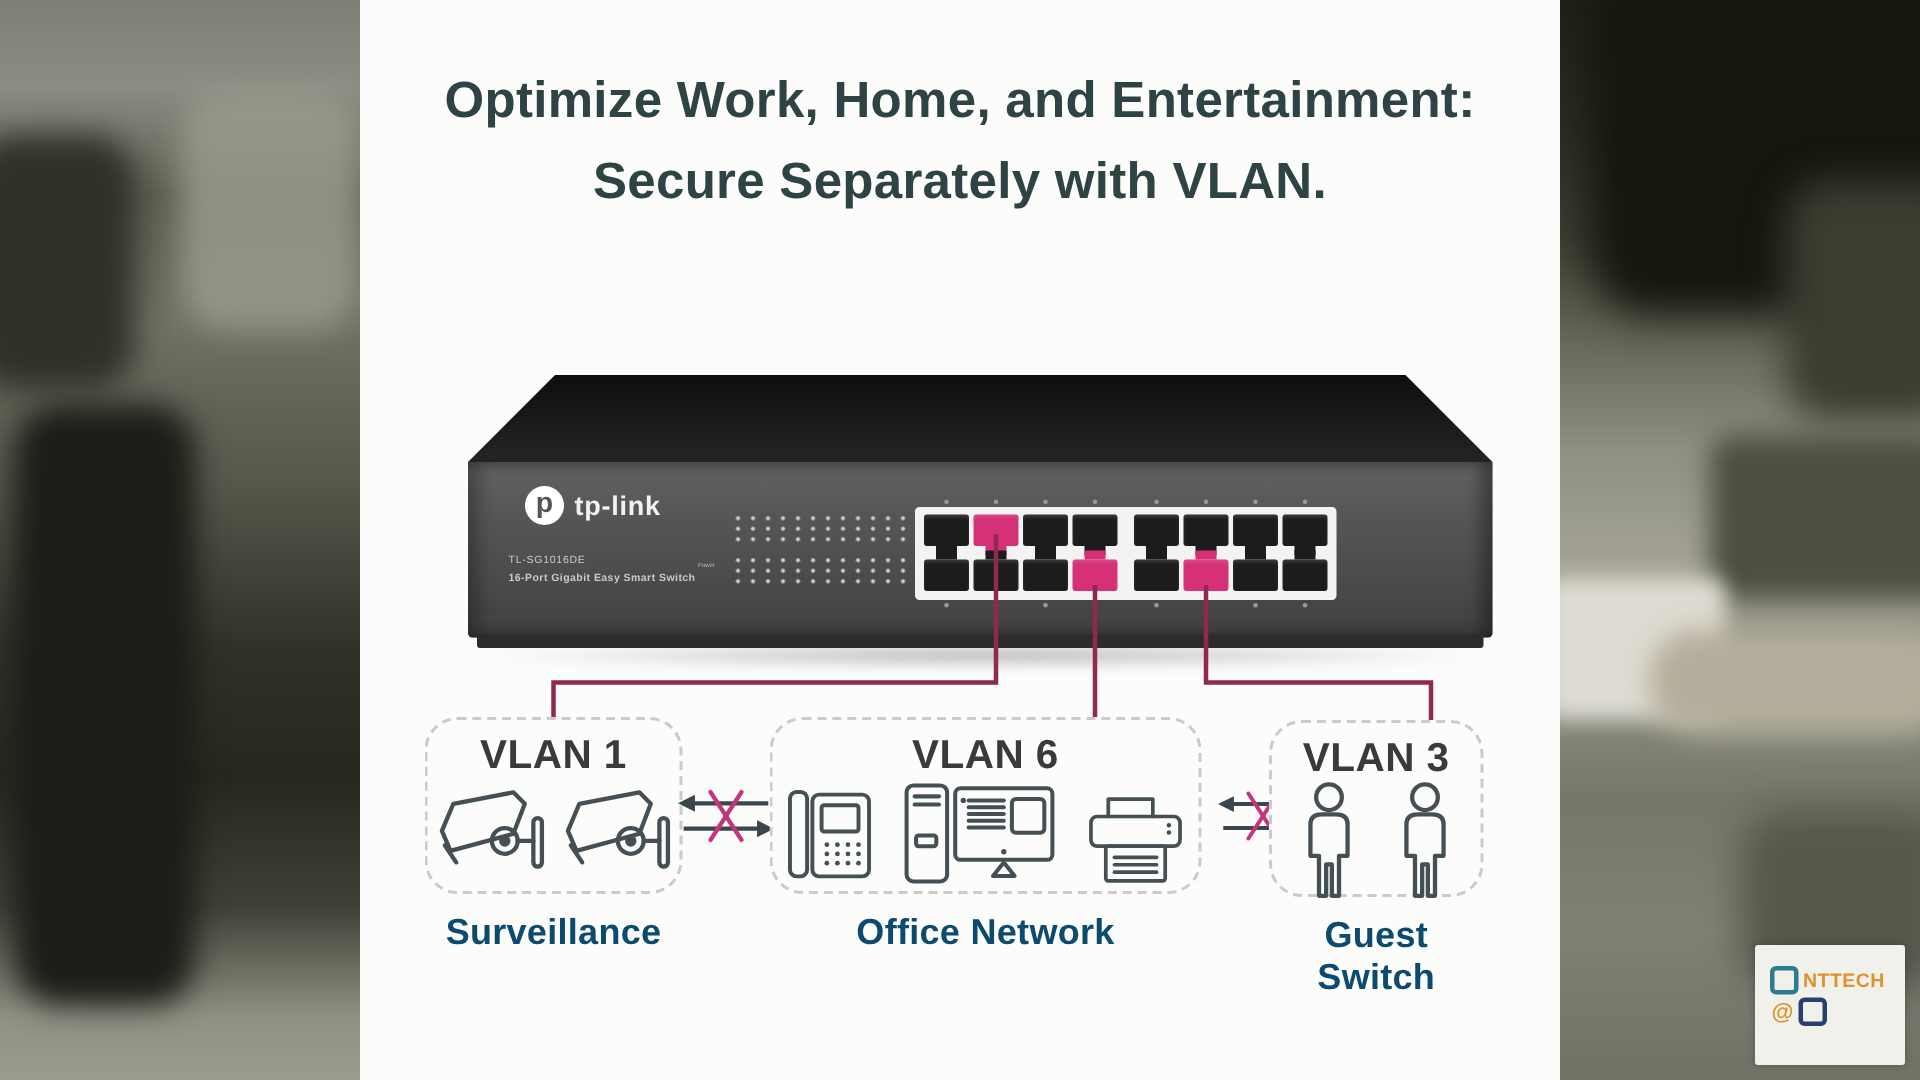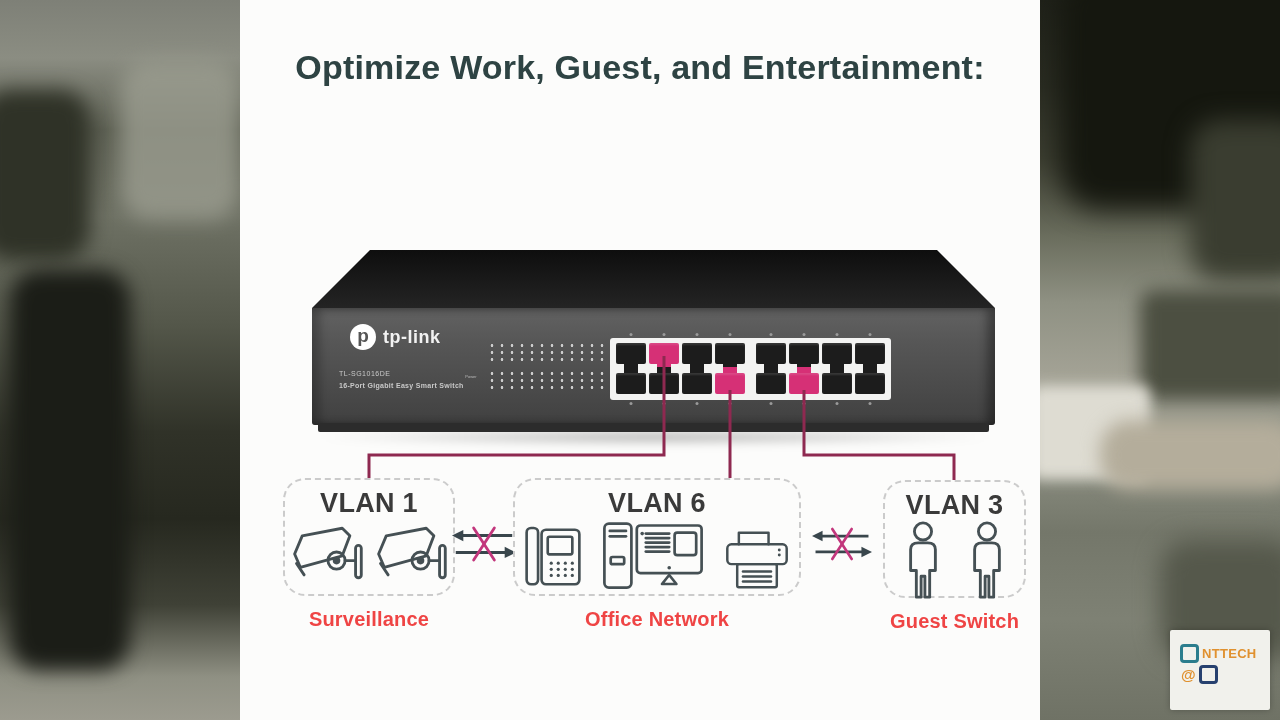--- a/index.html
+++ b/index.html
@@ -48,21 +48,21 @@
   .pcol .port:last-child::after{bottom:100%;}
 
   
   .cables{position:absolute;left:0;top:0;width:800px;height:720px;pointer-events:none;}
 
   
   .vlan{position:absolute;}
   .vbox{border:2px dashed #cbcbcb;border-radius:22px;height:118px;box-sizing:border-box;display:flex;flex-direction:column;align-items:center;background:#fcfcfb;}
   .vlabel{margin-top:8px;font-size:27px;font-weight:700;color:#3a3a3a;letter-spacing:.3px;}
   .vicons{display:flex;align-items:flex-end;justify-content:center;}
-  .vcaption{margin-top:12px;text-align:center;font-size:20px;font-weight:700;color:#ef4444;letter-spacing:.2px;}
+  .vcaption{margin-top:12px;text-align:center;font-size:24px;font-weight:700;color:#0c4a6e;letter-spacing:.2px;}
   .blocked{position:absolute;width:64px;height:48px;}
   svg.icon{display:block;}
 
   
   .wm-card{position:absolute;left:130px;top:630px;width:100px;height:80px;background:#f1f1ec;border-radius:2px;box-shadow:0 0 6px rgba(0,0,0,.25);padding:14px 0 0 10px;box-sizing:border-box;z-index:5;}
   .wm-row{display:flex;align-items:center;gap:3px;}
   .wm-sq{width:13px;height:13px;border-radius:4px;flex:none;}
   .wm-sq1{border:3px solid #2b7d8d;}
   .wm-sq2{border:3px solid #27416f;}
   .wm-text{color:#e0912f;font-weight:700;font-size:13px;letter-spacing:.3px;}
@@ -95,21 +95,22 @@
       <div class="wm-row" style="margin-top:2px;margin-left:1px;">
         <span class="wm-at">@</span>
         <span class="wm-sq wm-sq2"></span>
       </div>
     </div>
   </div>
 
   <div class="panel">
 
     <div class="title">
-      <div>Optimize Work, Guest, and Entertainment:</div>
+      <div>Optimize Work, Home, and Entertainment:</div>
+      <div>Secure Separately with VLAN.</div>
     </div>
 
     <div class="sw-top"></div>
     <div class="sw-shadow"></div>
     <div class="sw-front">
       <div class="brand-row">
         <div class="tpl-disc">p</div>
         <div class="tpl-word">tp-link</div>
       </div>
       <div class="sw-model">TL-SG1016DE</div>
@@ -275,21 +276,21 @@
         </g>
         <polygon points="12,7 0,13 12,19" fill="#39464c"></polygon>
         <polygon points="56,25 68,31 56,37" fill="#39464c"></polygon>
         <g stroke="#c2367c" stroke-width="3" stroke-linecap="round">
           <line x1="23" y1="5" x2="45" y2="39"></line>
           <line x1="45" y1="5" x2="23" y2="39"></line>
         </g>
       </svg>
     </div>
 
-    <div class="vlan" style="left:643px;top:480px;width:143px;">
+    <div class="vlan" style="left:606px;top:480px;width:143px;">
       <div class="vbox">
         <div class="vlabel">VLAN 3</div>
         <div class="vicons" style="gap:24px;margin-top:0;">
           <svg class="icon" width="40" height="80" viewBox="0 0 42 84">
             <g fill="none" stroke="#455054" stroke-width="3" stroke-linejoin="round">
               <circle cx="21" cy="11" r="9"></circle>
               <path d="M8 30 Q8 23 16 23 H26 Q34 23 34 30 V52 H28 V80 H23 V58 H19 V80 H14 V52 H8 Z"></path>
             </g>
           </svg>
           <svg class="icon" width="40" height="80" viewBox="0 0 42 84">

